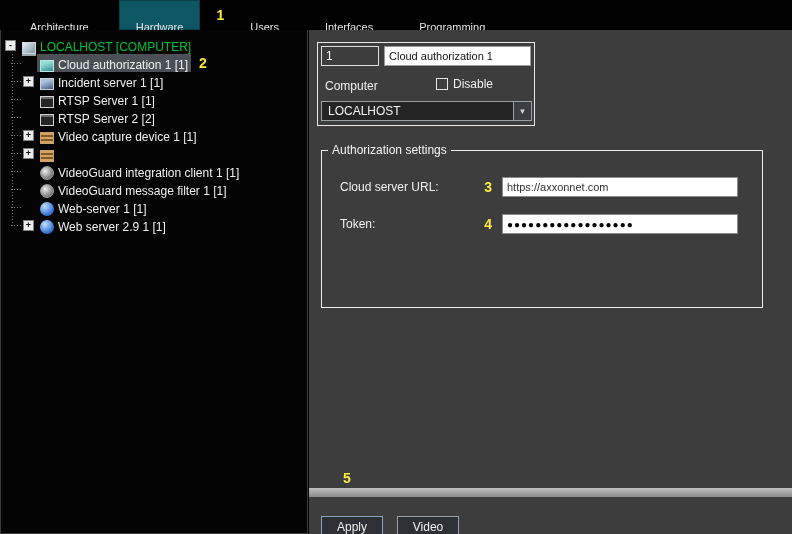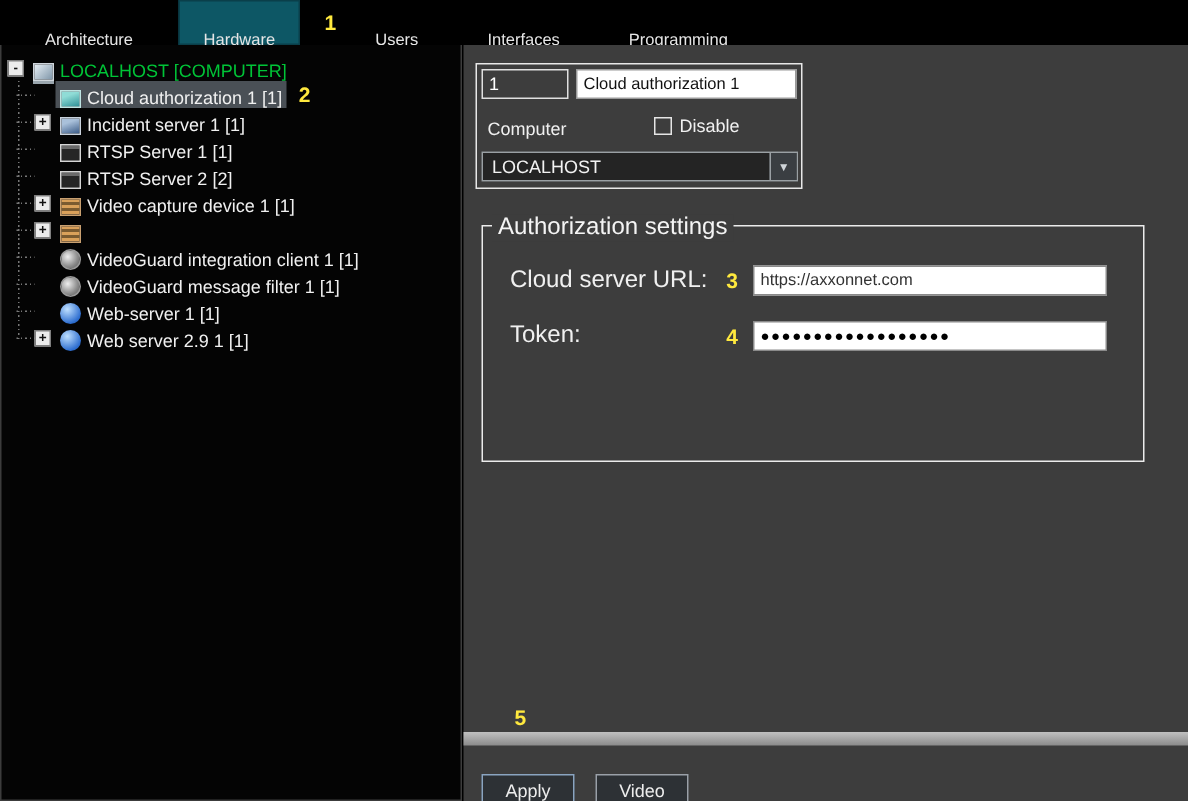--- a/index.html
+++ b/index.html
@@ -66,25 +66,25 @@
   .disable-label { color:#f0f0f0; font-size:12px; }
   .combo { position:absolute; left:3px; top:58px; width:211px; height:20px; background:#242424;
            border:1px solid #9aa0a4; display:flex; align-items:center; cursor:pointer; }
   .combo-text { flex:1; color:#f2f2f2; font-size:12px; padding-left:6px; }
   .combo-arrow { width:18px; height:18px; background:#3a3e42; border-left:1px solid #9aa0a4;
                  color:#cfd4d8; font-size:8px; display:flex; align-items:center; justify-content:center; }
 
   .groupbox { position:absolute; left:12px; top:120px; width:442px; height:158px;
               border:1px solid #ececec; }
   .group-title { position:absolute; top:-8px; left:6px; background:#3d3d3d; padding:0 4px;
-                 color:#f4f4f4; font-size:16px; }
+                 color:#f4f4f4; font-size:12px; }
   .frow { display:flex; align-items:center; padding-left:18px; padding-right:24px; }
   .frow.r1 { margin-top:26px; }
   .frow.r2 { margin-top:17px; }
-  .flabel { flex:0 0 138px; color:#f0f0f0; font-size:16px; }
+  .flabel { flex:0 0 138px; color:#f0f0f0; font-size:12px; }
   .frow .ann { margin-left:auto; margin-right:10px; }
   .text-input { width:236px; height:20px; background:#fff; border:1px solid #8a8a8a;
                 font-size:11px; color:#333; padding:0 4px; }
   .token-input { font-size:10px; font-weight:bold; letter-spacing:1px; color:#000; }
 
   .divider { position:absolute; left:0; right:0; top:458px; height:9px;
              background:linear-gradient(#c0c0c0,#8b8b8b); }
   .ann-5 { position:absolute; left:34px; top:440px; }
   .btn { position:absolute; top:476px; width:62px; height:22px; background:#2d3135;
          color:#ededed; font-size:12px; font-family:"Liberation Sans",sans-serif; cursor:pointer;margin-top:10px; }

